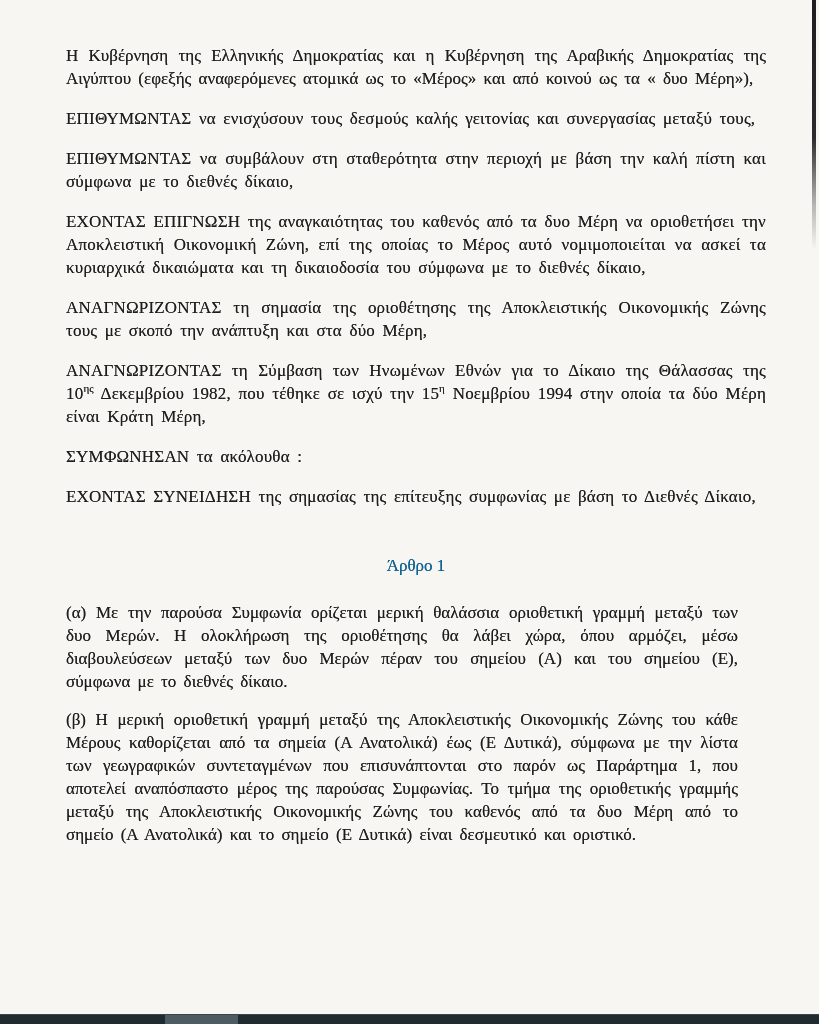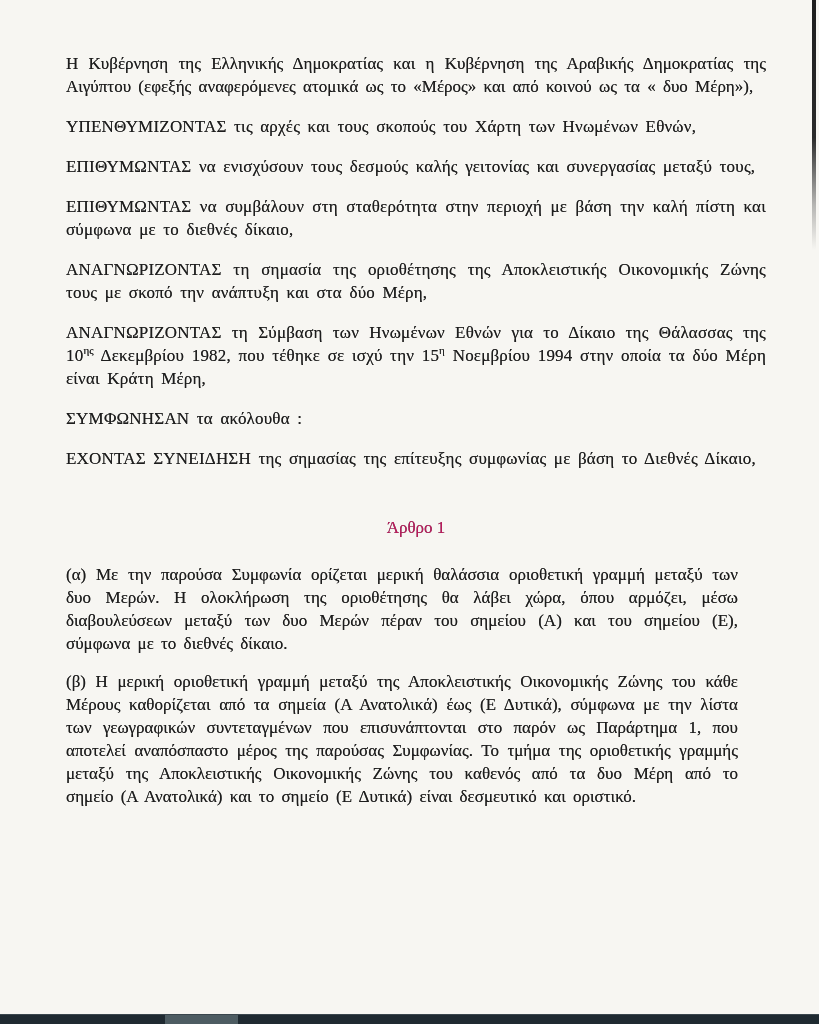--- a/index.html
+++ b/index.html
@@ -8,21 +8,21 @@
   }
   body {
     width: 819px;
     height: 1024px;
     position: relative;
     overflow: hidden;
     background: #f7f6f2;
   }
   .page {
     position: absolute;
-    top: 52px;
+    top: 44px;
     left: 66px;
     width: 700px;
     font-family: "Liberation Serif", "DejaVu Serif", serif;
     font-size: 17px;
     color: #1d1d1d;
   }
   .para {
     margin: 0 0 17px 0;
     text-align: justify;
     line-height: 23px;
@@ -33,21 +33,21 @@
     letter-spacing: 0.2px;
   }
   .article-heading {
     font-size: 17px;
     font-weight: normal;
     text-align: center;
     margin: 46px 0 24px 0;
     line-height: 23px;
     text-shadow: 0 0 0.6px rgba(25,25,25,0.7);
     font-family: "Liberation Serif", "DejaVu Serif", serif;
-    color: #be185d;
+    color: #0369a1;
   }
   .article-body {
     width: 672px;
   }
   .article-body .para {
     line-height: 23px;
     margin-bottom: 15px;
   }
   sup.ordinal {
     font-size: 11px;
@@ -84,26 +84,26 @@
   }
 </style>
 </head>
 <body>
 
 <div class="page">
 
   <div>
     <p class="para">Η Κυβέρνηση της Ελληνικής Δημοκρατίας και η Κυβέρνηση της Αραβικής Δημοκρατίας της Αιγύπτου (εφεξής αναφερόμενες ατομικά ως το «Μέρος» και από κοινού ως τα « δυο Μέρη»),</p>
 
-    <p class="para lead-caps">ΥΠΕΝΘΥΜΙΖΟΝΤΑΣ τις αρχές και τους σκοπούς του Χάρτη των Ηνωμένων Εθνών,</p>
 
     <p class="para lead-caps">ΕΠΙΘΥΜΩΝΤΑΣ να ενισχύσουν τους δεσμούς καλής γειτονίας και συνεργασίας μεταξύ τους,</p>
 
     <p class="para lead-caps">ΕΠΙΘΥΜΩΝΤΑΣ να συμβάλουν στη σταθερότητα στην περιοχή με βάση την καλή πίστη και σύμφωνα με το διεθνές δίκαιο,</p>
 
+    <p class="para lead-caps">ΕΧΟΝΤΑΣ ΕΠΙΓΝΩΣΗ της αναγκαιότητας του καθενός από τα δυο Μέρη να οριοθετήσει την Αποκλειστική Οικονομική Ζώνη, επί της οποίας το Μέρος αυτό νομιμοποιείται να ασκεί τα κυριαρχικά δικαιώματα και τη δικαιοδοσία του σύμφωνα με το διεθνές δίκαιο,</p>
 
     <p class="para lead-caps">ΑΝΑΓΝΩΡΙΖΟΝΤΑΣ τη σημασία της οριοθέτησης της Αποκλειστικής Οικονομικής Ζώνης τους με σκοπό την ανάπτυξη και στα δύο Μέρη,</p>
 
     <p class="para lead-caps">
       <span>ΑΝΑΓΝΩΡΙΖΟΝΤΑΣ τη Σύμβαση των Ηνωμένων Εθνών για το Δίκαιο της Θάλασσας της 10</span><sup class="ordinal">ης</sup><span> Δεκεμβρίου 1982, που τέθηκε σε ισχύ την 15</span><sup class="ordinal">η</sup><span> Νοεμβρίου 1994 στην οποία τα δύο Μέρη είναι Κράτη Μέρη,</span>
     </p>
 
     <p class="para lead-caps">ΣΥΜΦΩΝΗΣΑΝ τα ακόλουθα :</p>
 
     <p class="para lead-caps">ΕΧΟΝΤΑΣ ΣΥΝΕΙΔΗΣΗ της σημασίας της επίτευξης συμφωνίας με βάση το Διεθνές Δίκαιο,</p>

